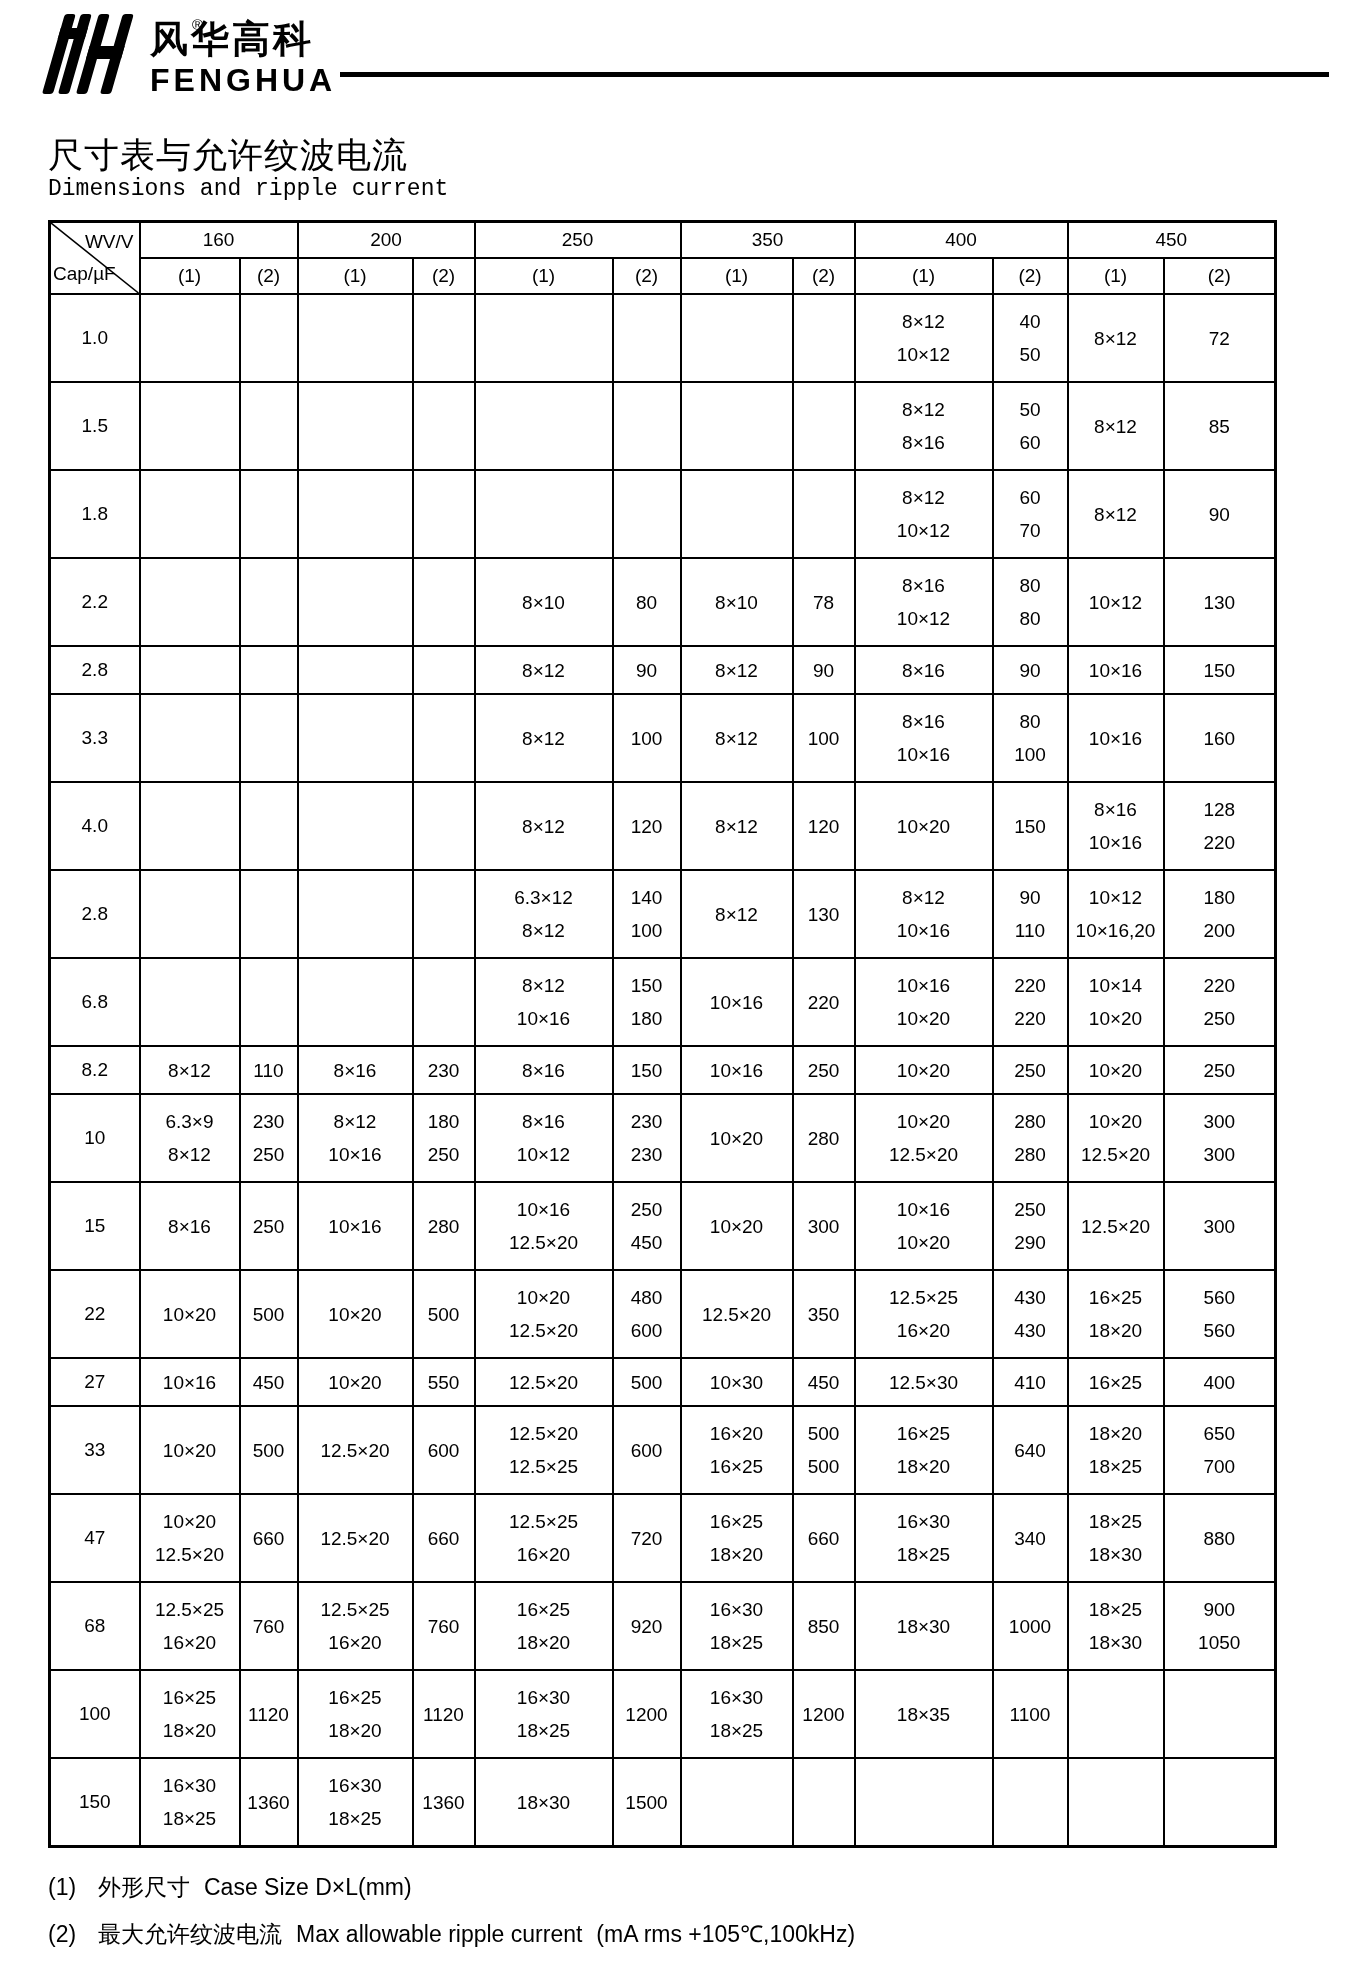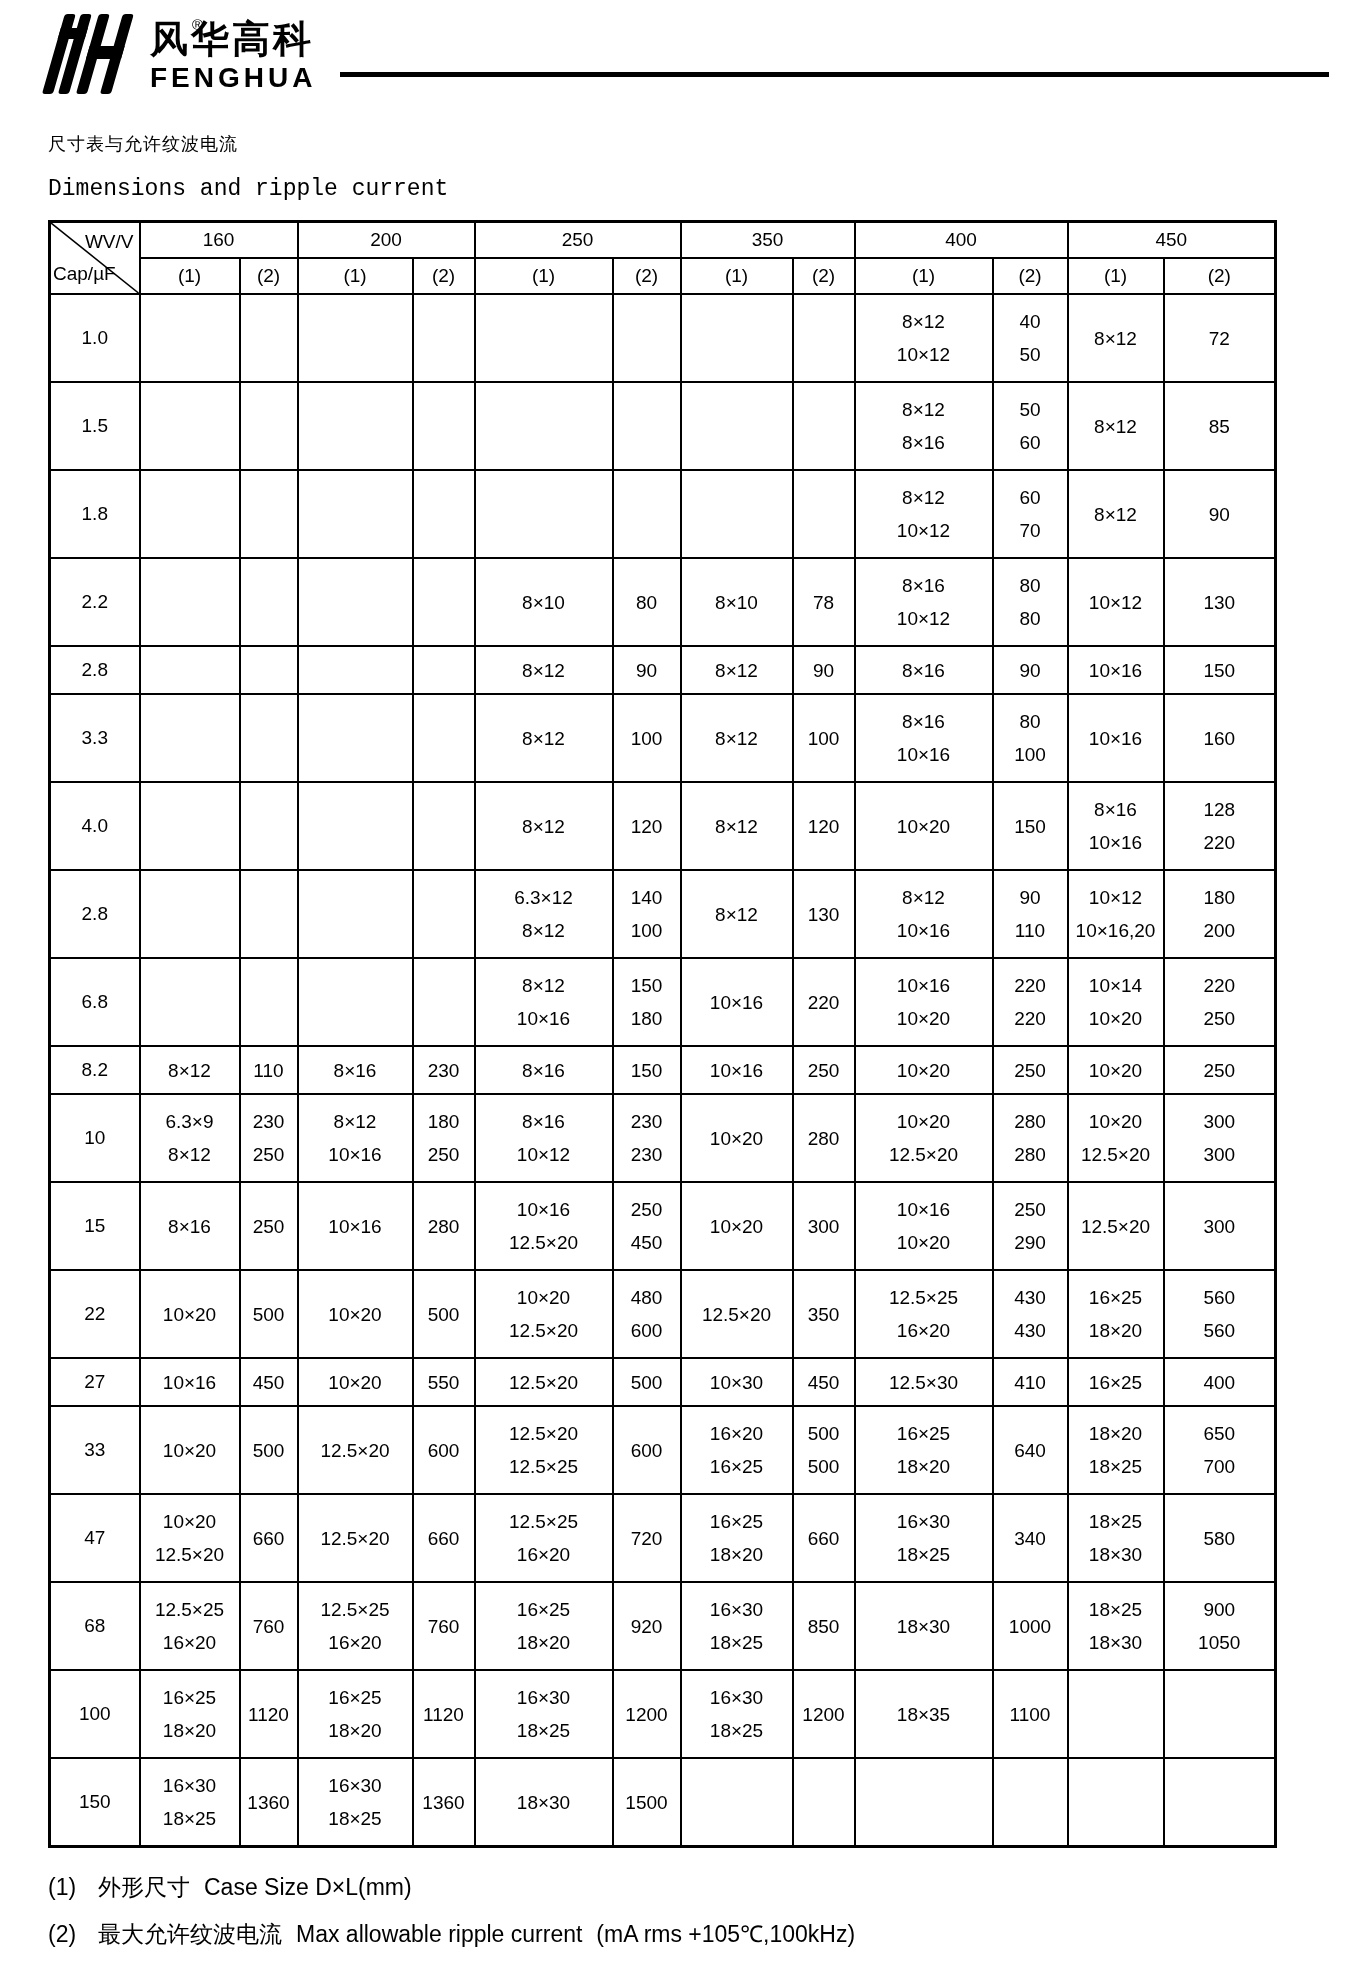--- a/index.html
+++ b/index.html
@@ -10,29 +10,29 @@
     font-family:"Liberation Sans", sans-serif;
     color:#000;
     overflow:hidden;
   }
   
   .logo-block{position:absolute;left:40px;top:10px;display:flex;align-items:flex-start;}
   .logo-mark{position:relative;width:110px;height:88px;}
   .logo-reg{position:absolute;left:152px;top:6px;font-size:15px;}
   .logo-text{padding-top:10px;}
   .logo-cn{font-size:38px;font-weight:bold;letter-spacing:3px;line-height:1.0;}
-  .logo-en{font-size:28px;font-weight:bold;letter-spacing:4px;line-height:1.0;margin-top:6px;}
+  .logo-en{font-size:32px;font-weight:bold;letter-spacing:4px;line-height:1.0;margin-top:6px;}
   .doc-title{
     position:absolute;right:42px;top:24px;
     font-size:31px;font-weight:bold;letter-spacing:0.5px;
     white-space:nowrap;
   }
   .header-rule{position:absolute;left:340px;right:38px;top:72px;height:5px;background:#000;}
   
-  .sec-cn{position:absolute;left:48px;top:132px;font-size:18px;letter-spacing:1px;text-align:right;}
+  .sec-cn{position:absolute;left:48px;top:132px;font-size:35px;letter-spacing:1px;text-align:right;}
   .sec-en{position:absolute;left:48px;top:176px;font-size:23px;font-family:Liberation Mono, monospace;}
   
   .content{position:absolute;left:48px;top:220px;}
   table.dim{
     border-collapse:collapse;
     border:3px solid #000;
     table-layout:fixed;
   }
   table.dim th, table.dim td{
     border:2px solid #000;
@@ -707,21 +707,21 @@
               <div class="line">18×25</div>
             </td>
             <td>
               <div class="line">340</div>
             </td>
             <td>
               <div class="line">18×25</div>
               <div class="line">18×30</div>
             </td>
             <td>
-              <div class="line">580</div>
+              <div class="line">880</div>
             </td>
           </tr>
           <tr class="multi">
             <td>68</td>
             <td>
               <div class="line">12.5×25</div>
               <div class="line">16×20</div>
             </td>
             <td>
               <div class="line">760</div>

